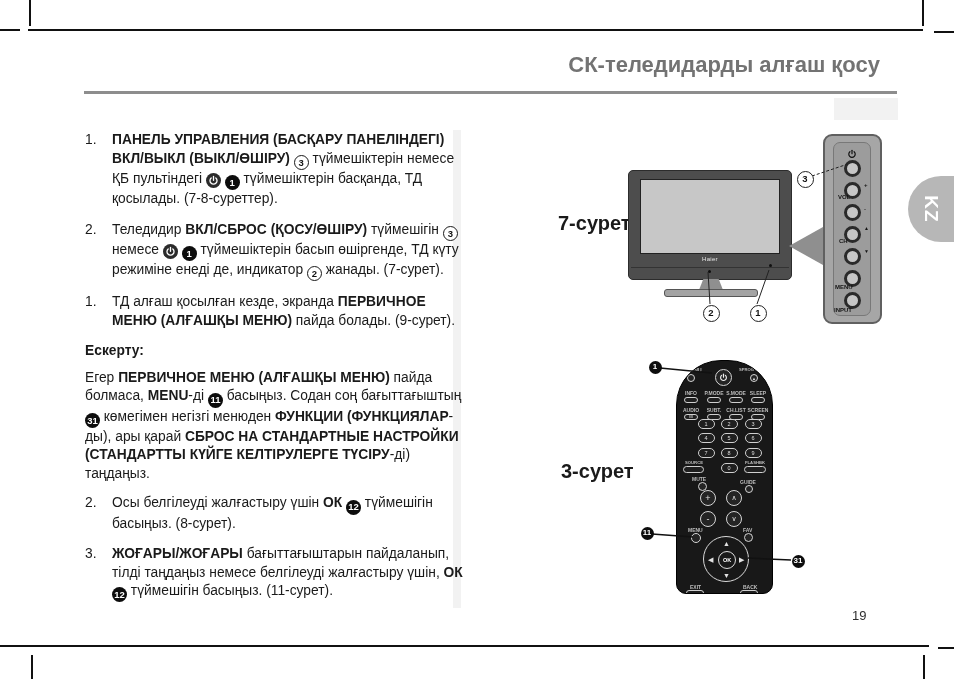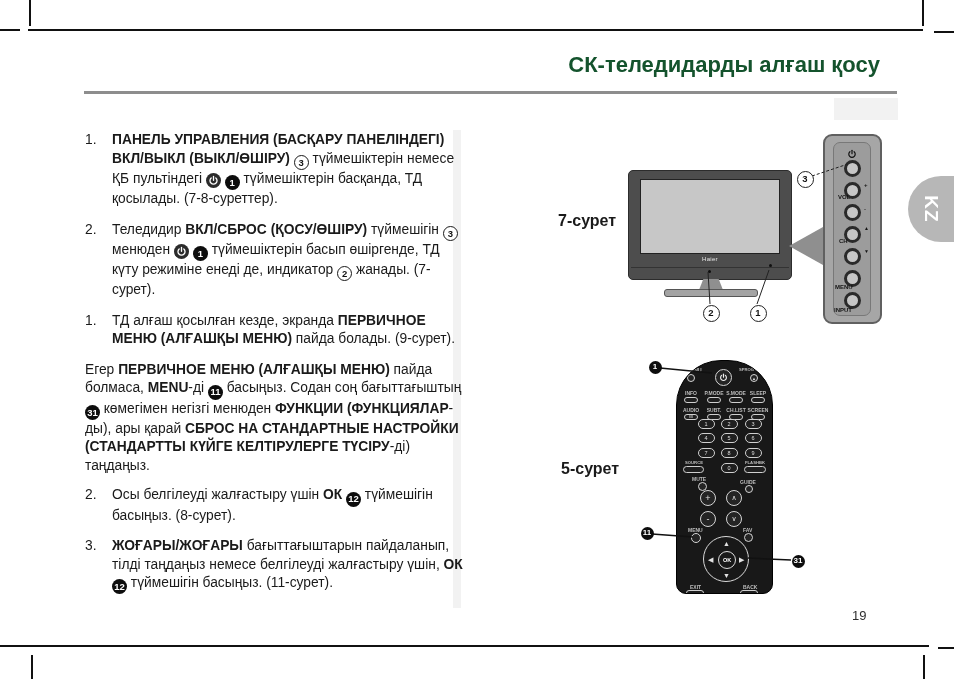--- a/index.html
+++ b/index.html
@@ -2,21 +2,21 @@
 <html><head>
 <meta charset="utf-8">
 <style>
   html,body{margin:0;padding:0;background:#fff;}
   .page{position:relative;width:954px;height:679px;background:#ffffff;overflow:hidden;
         font-family:"Liberation Sans","DejaVu Sans",sans-serif;color:#1a1a1a;}
   .mark{position:absolute;background:#111;}
   .artifact{position:absolute;background:#f2f2f2;}
   
   .title{position:absolute;left:85px;top:52px;width:795px;text-align:right;
-         font-size:22px;font-weight:bold;color:#14532d;}
+         font-size:22px;font-weight:bold;color:#737373;}
   .rule{position:absolute;left:84px;top:91px;width:813px;height:3px;background:#8d8d8d;}
   
   .text-col{position:absolute;left:85px;top:131px;width:380px;font-size:13.8px;line-height:18.5px;}
   .step{position:relative;padding-left:27px;margin-bottom:12px;}
   .step .num{position:absolute;left:0;top:0;}
   .h2{font-size:17px;font-weight:bold;margin:3px 0 7px 0;}
   .note-label{font-weight:bold;margin:3px 0 8px 0;}
   .para{margin-bottom:11px;}
   .b{font-weight:bold;}
   
@@ -25,21 +25,21 @@
   .badge.outline{border:1.5px solid #1a1a1a;background:#fff;width:13px;height:13px;color:#111;}
   .badge.filled{background:#0d0d0d;color:#fff;}
   .badge.power{background:#2b2b2b;}
   .badge.power svg{width:11px;height:11px;display:block;}
   
   .callout{position:absolute;display:flex;align-items:center;justify-content:center;
            border-radius:50%;font-weight:bold;z-index:6;line-height:1;}
   .callout.outline{width:15px;height:15px;border:1.4px solid #222;background:#fff;font-size:9.5px;color:#111;}
   .callout.filled{width:13px;height:13px;background:#0d0d0d;color:#fff;font-size:8px;}
   
-  .figlabel{position:absolute;font-weight:bold;font-size:16px;}
+  .figlabel{position:absolute;font-weight:bold;font-size:20px;}
   
   .tv{position:absolute;left:628px;top:170px;width:162px;height:108px;background:#4d4d4d;
       border:1px solid #2c2c2c;border-radius:5px;}
   .tv .screen{position:absolute;left:11px;top:8px;width:138px;height:73px;background:#c7c7c7;border:1px solid #222;}
   .tv .brand{position:absolute;left:0;right:0;top:85px;text-align:center;color:#e9e9e9;font-size:6px;letter-spacing:.3px;}
   .tv .seam{position:absolute;left:2px;right:2px;top:96px;height:1px;background:#333;}
   .tv .sensor{position:absolute;left:79px;top:99px;width:3px;height:3px;border-radius:50%;background:#0e0e0e;}
   .tv .led{position:absolute;right:19px;top:93px;width:3px;height:3px;border-radius:50%;background:#101010;}
   .tv-neck{position:absolute;left:699px;top:279px;width:24px;height:11px;background:#8f8f8f;
            clip-path:polygon(18% 0,82% 0,100% 100%,0 100%);}
@@ -103,31 +103,32 @@
       <span class="num">1.</span>
       <div><span class="b">ПАНЕЛЬ УПРАВЛЕНИЯ (БАСҚАРУ ПАНЕЛІНДЕГІ) ВКЛ/ВЫКЛ (ВЫКЛ/ӨШІРУ) </span><span class="badge outline">3</span><span> түймешіктерін немесе ҚБ пультіндегі </span><span class="badge power">
             <svg viewBox="0 0 20 20">
               <path d="M10 2.5v7" stroke="#fff" stroke-width="2.4" fill="none" stroke-linecap="round"></path>
               <path d="M5.8 5.4a6.4 6.4 0 1 0 8.4 0" stroke="#fff" stroke-width="2.4" fill="none" stroke-linecap="round"></path>
             </svg>
           </span><span> </span><span class="badge filled">1</span><span> түймешіктерін басқанда, ТД қосылады. (7-8-суреттер).</span></div>
     </div>
     <div class="step">
       <span class="num">2.</span>
-      <div><span>Теледидир </span><span class="b">ВКЛ/СБРОС (ҚОСУ/ӨШІРУ)</span><span> түймешігін </span><span class="badge outline">3</span><span> менюден </span><span class="badge power">
+      <div><span>Теледидир </span><span class="b">ВКЛ/СБРОС (ҚОСУ/ӨШІРУ)</span><span> түймешігін </span><span class="badge outline">3</span><span> немесе </span><span class="badge power">
             <svg viewBox="0 0 20 20">
               <path d="M10 2.5v7" stroke="#fff" stroke-width="2.4" fill="none" stroke-linecap="round"></path>
               <path d="M5.8 5.4a6.4 6.4 0 1 0 8.4 0" stroke="#fff" stroke-width="2.4" fill="none" stroke-linecap="round"></path>
             </svg>
           </span><span> </span><span class="badge filled">1</span><span> түймешіктерін басып өшіргенде, ТД күту режиміне енеді де, индикатор </span><span class="badge outline">2</span><span> жанады. (7-сурет).</span></div>
     </div>
     <div class="step">
       <span class="num">1.</span>
       <div><span>ТД алғаш қосылған кезде, экранда </span><span class="b">ПЕРВИЧНОЕ МЕНЮ (АЛҒАШҚЫ МЕНЮ)</span><span> пайда болады. (9-сурет).</span></div>
     </div>
+    <div class="note-label">Ескерту:</div>
     <div class="para"><span>Егер </span><span class="b">ПЕРВИЧНОЕ МЕНЮ (АЛҒАШҚЫ МЕНЮ)</span><span> пайда болмаса, </span><span class="b">MENU</span><span>-ді </span><span class="badge filled">11</span><span> басыңыз. Содан соң бағыттағыштың </span><span class="badge filled">31</span><span> көмегімен негізгі менюден </span><span class="b">ФУНКЦИИ (ФУНКЦИЯЛАР</span><span>-ды), ары қарай </span><span class="b">СБРОС НА СТАНДАРТНЫЕ НАСТРОЙКИ (СТАНДАРТТЫ КҮЙГЕ КЕЛТІРУЛЕРГЕ ТҮСІРУ</span><span>-ді) таңдаңыз.</span></div>
     <div class="step">
       <span class="num">2.</span>
       <div><span>Осы белгілеуді жалғастыру үшін </span><span class="b">ОК</span><span> </span><span class="badge filled">12</span><span> түймешігін басыңыз. (8-сурет).</span></div>
     </div>
     <div class="step">
       <span class="num">3.</span>
       <div><span class="b">ЖОҒАРЫ/ЖОҒАРЫ</span><span> бағыттағыштарын пайдаланып, тілді таңдаңыз немесе белгілеуді жалғастыру үшін, </span><span class="b">ОК</span><span> </span><span class="badge filled">12</span><span> түймешігін басыңыз. (11-сурет).</span></div>
     </div>
   </div>
@@ -166,21 +167,21 @@
     <div class="plabel" style="left:14px;top:102px">CH</div>
     <div class="plabel" style="left:39px;top:113px;font-size:5px">▼</div>
     <div class="plabel" style="left:10px;top:148px">MENU</div>
     <div class="plabel" style="left:9px;top:171px">INPUT</div>
   </div>
 
   <div class="kz">
     <span>KZ</span>
   </div>
 
-  <div class="figlabel" style="left:561px;top:460px">5-сурет</div>
+  <div class="figlabel" style="left:561px;top:460px">3-сурет</div>
   <div class="remote">
     <div class="r-label" style="left:5px;top:7px">D.MENU</div>
     <div class="r-round" style="left:10px;top:13px;width:8px;height:8px"></div>
     <div class="r-round" style="left:38px;top:8px;width:17px;height:17px;border-width:1.3px">
       <span style="display:flex">
         <svg width="9" height="9" viewBox="0 0 20 20">
             <path d="M10 2.5v7" stroke="#eee" stroke-width="2.6" fill="none" stroke-linecap="round"></path>
             <path d="M5.8 5.4a6.4 6.4 0 1 0 8.4 0" stroke="#eee" stroke-width="2.6" fill="none" stroke-linecap="round"></path>
           </svg>
       </span>

